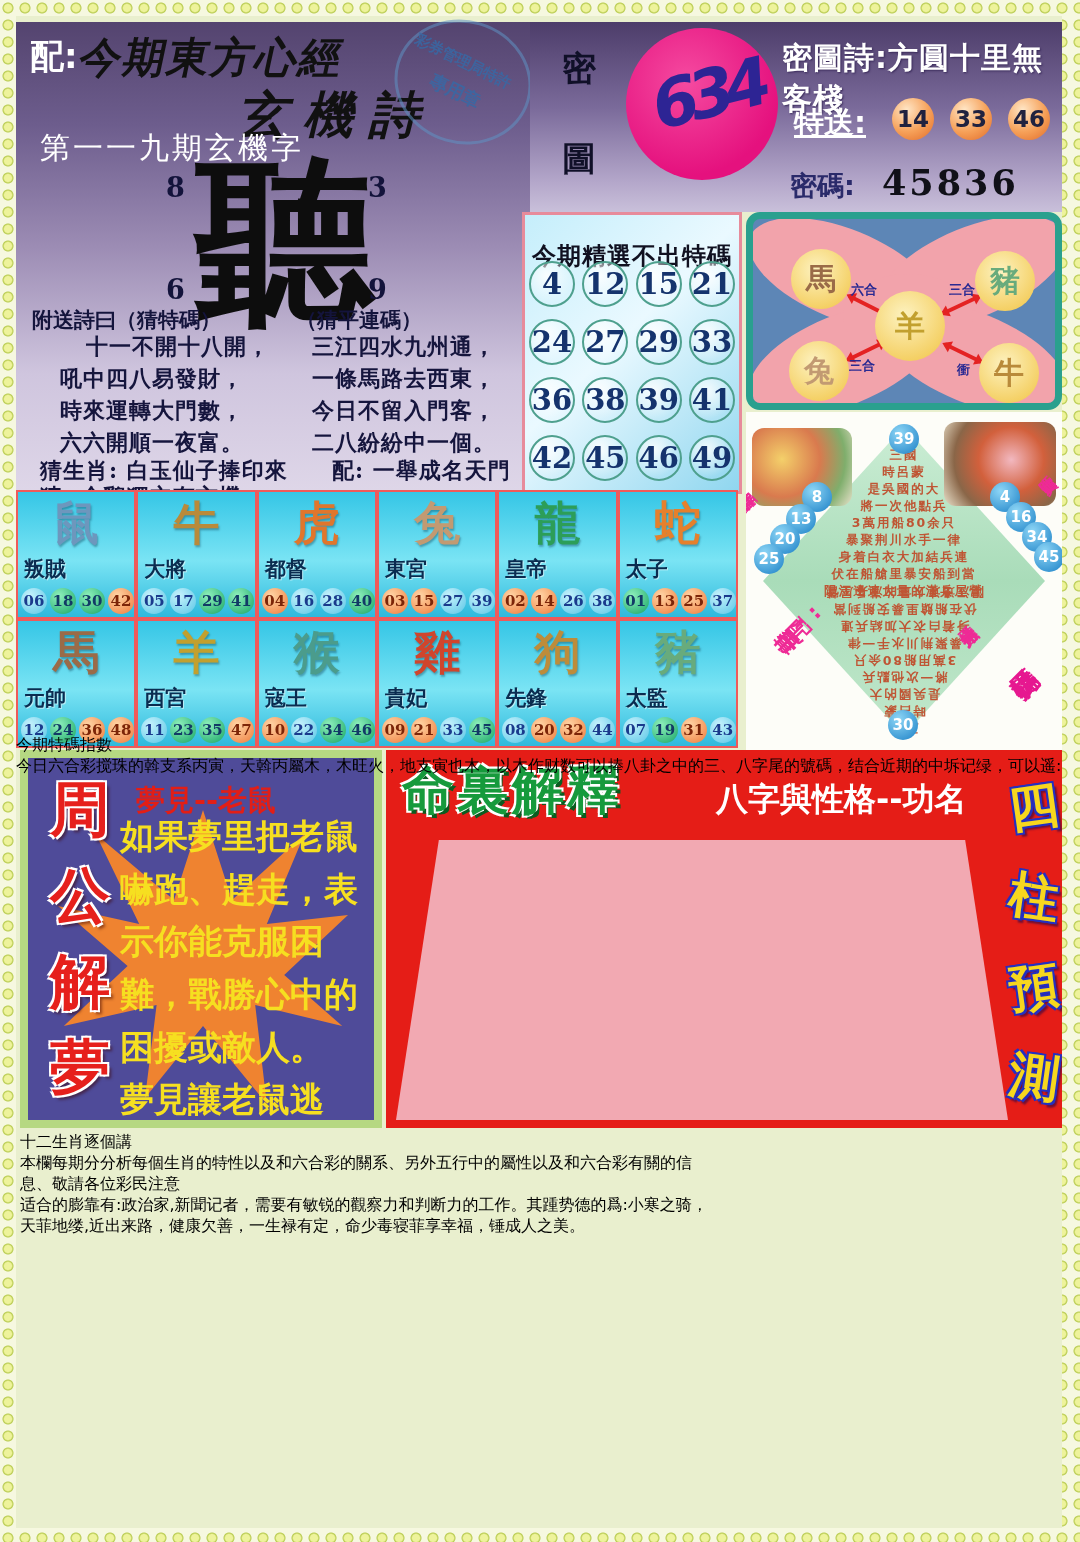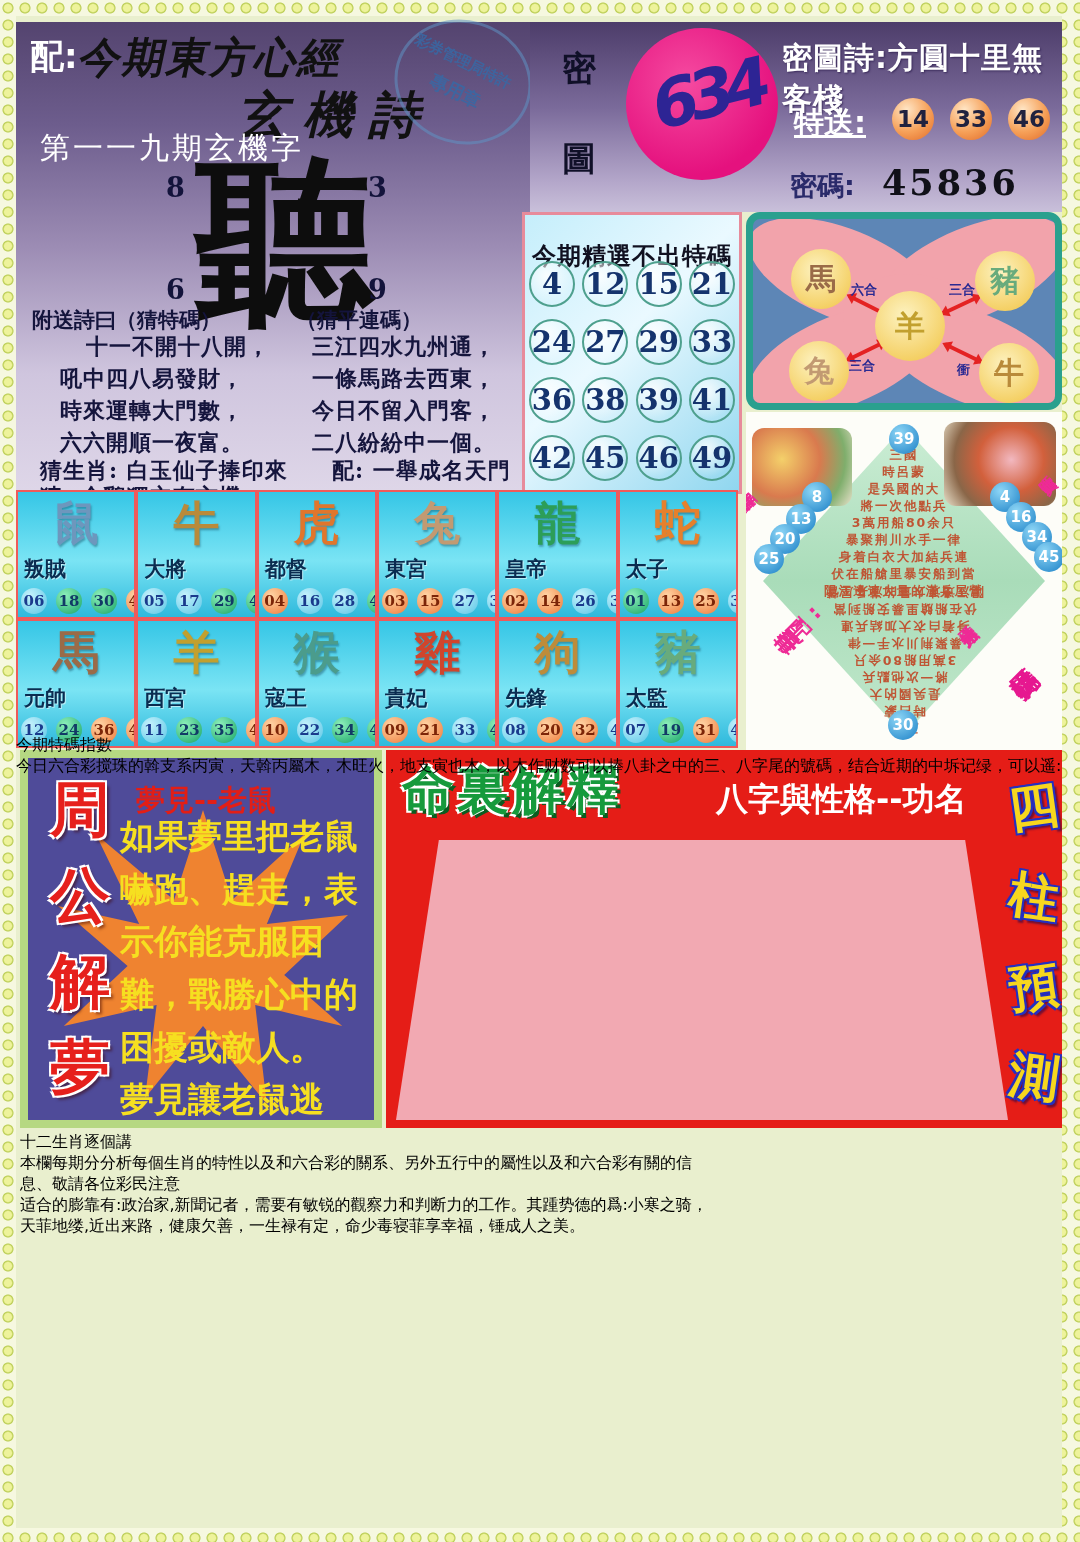--- a/index.html
+++ b/index.html
@@ -68,21 +68,21 @@
   .vrot{position:absolute;writing-mode:vertical-rl;font-weight:bold;color:#ee2b96;}
   .folkart{position:absolute;border-radius:12px;}
   .fa-l{background:radial-gradient(circle at 30% 40%,#f4d06a,#d97a4e 45%,#7fae6c 75%,#e9e2cc);}
   .fa-r{background:radial-gradient(circle at 60% 45%,#f2b8c0,#d2603c 40%,#8a6648 70%,#ece4ce);}
 
   
   .zgrid{left:0;top:474px;width:722px;height:258px;display:grid;grid-template-columns:repeat(6,1fr);grid-template-rows:repeat(2,1fr);}
   .zcell{position:relative;border:2px solid #ef5a5a;box-sizing:border-box;background:linear-gradient(180deg,#35c6e6 0%,#7ae4f4 55%,#2fb9dc 100%);overflow:hidden;}
   .zanimal{position:absolute;left:0;top:2px;width:100%;text-align:center;font-size:46px;line-height:58px;font-weight:bold;text-shadow:1px 2px 2px rgba(0,40,60,.35);}
   .ztitle{position:absolute;left:6px;bottom:34px;font-size:21px;font-weight:900;color:#0a2c50;text-shadow:1px 1px 0 rgba(255,255,255,.55);}
-  .zballs{position:absolute;left:3px;bottom:3px;display:flex;gap:9px;}
+  .zballs{position:absolute;left:3px;bottom:3px;display:flex;gap:3px;}
   .zb{width:26px;height:26px;border-radius:50%;display:flex;align-items:center;justify-content:center;font-size:15px;font-weight:bold;font-family:"DejaVu Serif",serif;}
   .b-blue{background:radial-gradient(circle at 35% 30%,#c6f2fc,#59c6e6);color:#1a3a8c;}
   .b-green{background:radial-gradient(circle at 35% 30%,#8ff0bc,#17a565);color:#123a66;}
   .b-orange{background:radial-gradient(circle at 35% 30%,#ffd5a6,#ef7b3a);color:#7c2508;}
   .a-rat{color:#6d97bd;} .a-ox{color:#b98a3a;} .a-tiger{color:#e0762c;} .a-rabbit{color:#c29a72;}
   .a-dragon{color:#2c9e58;} .a-snake{color:#e5802c;} .a-horse{color:#9a6b48;} .a-goat{color:#c2a02e;}
   .a-monkey{color:#4b9c8c;} .a-rooster{color:#d0452c;} .a-dog{color:#bd8c3a;} .a-pig{color:#68ab7c;}
 
   
   .dream{left:4px;top:734px;width:362px;height:378px;background:#4f4b99;border:8px solid #b6d882;box-sizing:border-box;overflow:hidden;}

